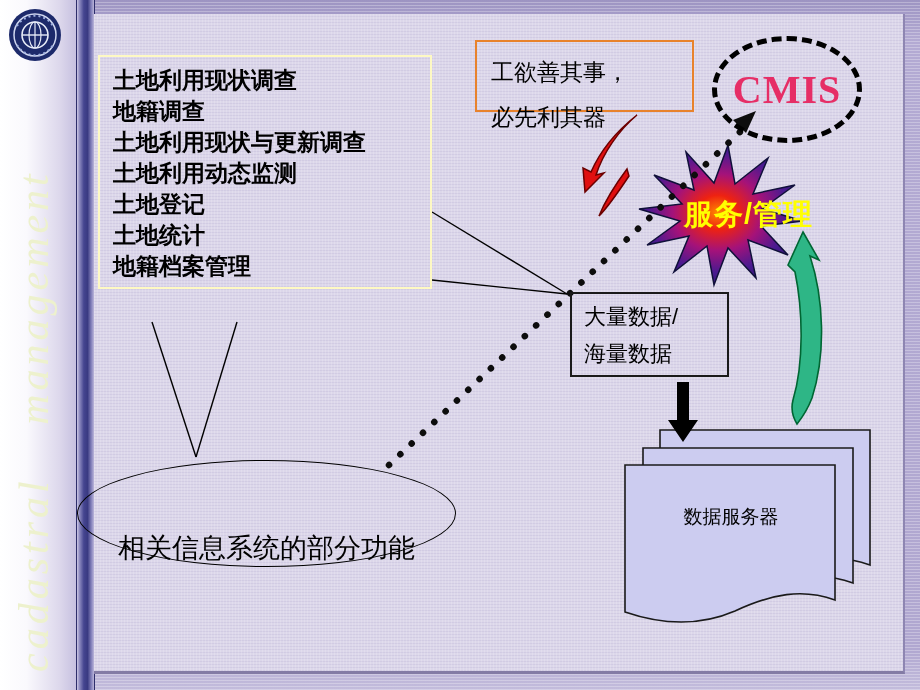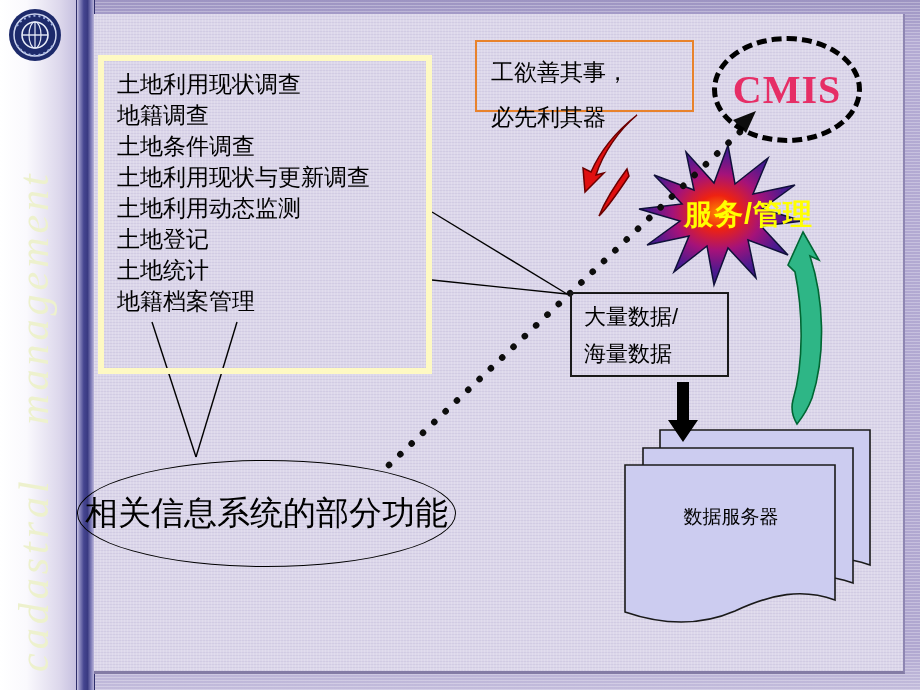--- a/index.html
+++ b/index.html
@@ -40,24 +40,24 @@
     background:
       repeating-linear-gradient(90deg, rgba(255,255,255,.16) 0 1px, rgba(0,0,0,0) 1px 3px),
       repeating-linear-gradient(0deg, rgba(162,151,196,.18) 0 1px, rgba(0,0,0,0) 1px 3px),
       #dcd7ea;
     border-right:2px solid #8e86b2;border-bottom:3px solid #837ba5;
     box-sizing:border-box;
   }
   .abs{position:absolute;}
   
   .fn-box{
-    left:98px;top:55px;width:334px;height:319px;
-    border:6px solid #fef9c3;box-sizing:border-box;
+    left:98px;top:55px;width:334px;height:234px;
+    border:2px solid #fef9c3;box-sizing:border-box;
     padding:8px 0 0 13px;
-    font-size:23px;line-height:31px;color:#000;font-weight:400;
+    font-size:23px;line-height:31px;color:#000;font-weight:700;
   }
   
   .quote-box{
     left:475px;top:40px;width:219px;height:72px;
     border:2px solid #e8822c;box-sizing:border-box;
     padding:8px 0 0 14px;font-size:23px;color:#000;line-height:45px;
   }
   
   .cmis{
     left:712px;top:36px;width:150px;height:107px;
@@ -76,22 +76,22 @@
   
   .vol-box{
     left:570px;top:292px;width:159px;height:85px;
     border:2px solid #1a1a1a;box-sizing:border-box;
     padding:4px 0 0 12px;font-size:22px;line-height:37px;color:#000;
   }
   
   .rel-ellipse{
     left:77px;top:460px;width:379px;height:107px;
     border:1px solid #000;border-radius:50%;box-sizing:border-box;
-    display:flex;align-items:center;justify-content:center;
-    font-size:33px;color:#000;white-space:nowrap;
+    display:flex;align-items:flex-end;justify-content:center;
+    font-size:27px;color:#000;white-space:nowrap;
   }
   
   .db-label{
     left:630px;top:498px;width:202px;text-align:center;
     font-size:19px;line-height:37px;color:#000;
   }
   svg{position:absolute;left:0;top:0;}
 </style>
 </head>
 <body>
@@ -151,21 +151,20 @@
     <path d="M643,448 h210 v135 c-33,-12 -63,-6 -100,11 c-37,16 -75,13 -110,1 Z" stroke="#1a1a1a" stroke-width="1.6" fill="#ccccf0"></path>
     <path d="M625,465 h210 v135 c-33,-12 -63,-6 -100,11 c-37,16 -75,13 -110,1 Z" stroke="#1a1a1a" stroke-width="1.6" fill="#ccccf0"></path>
   </g>
 
   <polygon points="677,382 689,382 689,420 698,420 683,442 668,420 677,420" fill="#000"></polygon>
 </svg>
 
 <div class="abs fn-box">
   <div>土地利用现状调查</div>
   <div>地籍调查</div>
-  <div>土地条件调查</div>
   <div>土地利用现状与更新调查</div>
   <div>土地利用动态监测</div>
   <div>土地登记</div>
   <div>土地统计</div>
   <div>地籍档案管理</div>
 </div>
 
 <div class="abs quote-box">
   <div>工欲善其事，</div>
   <div>必先利其器</div>

